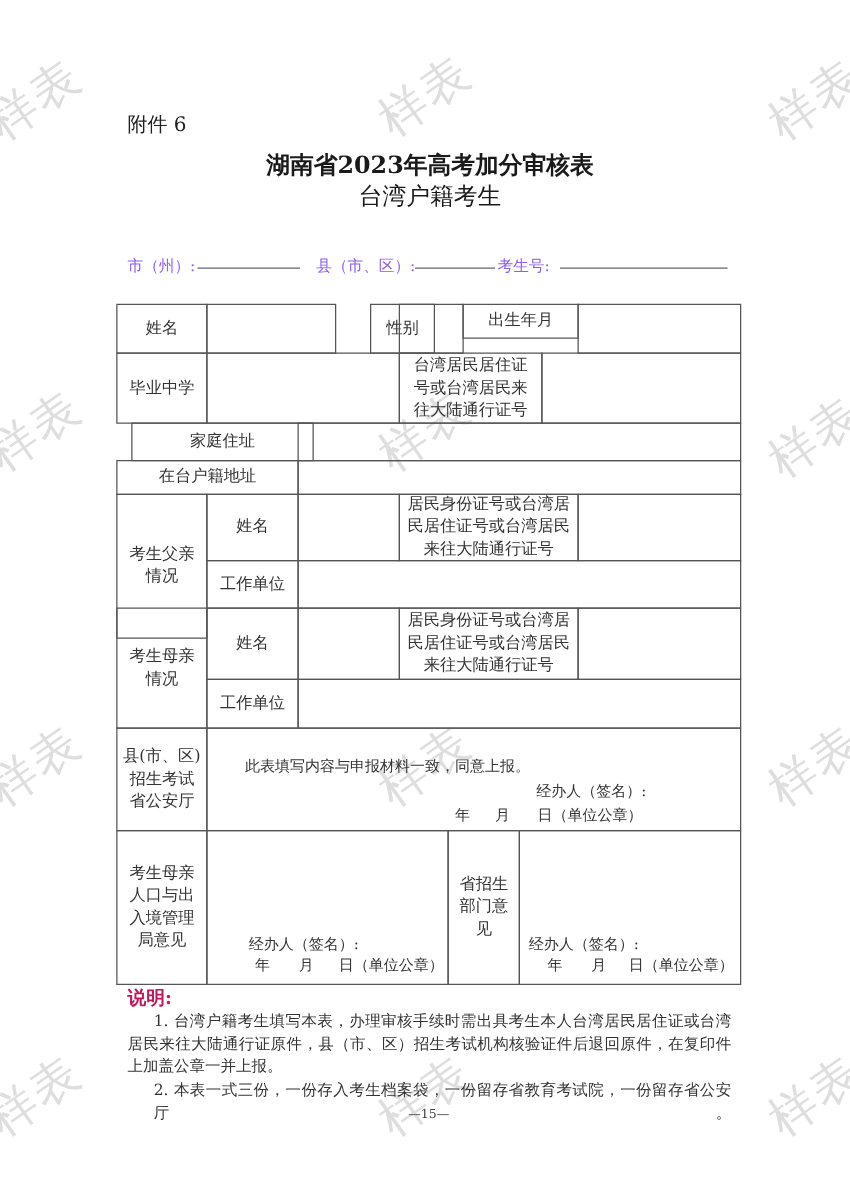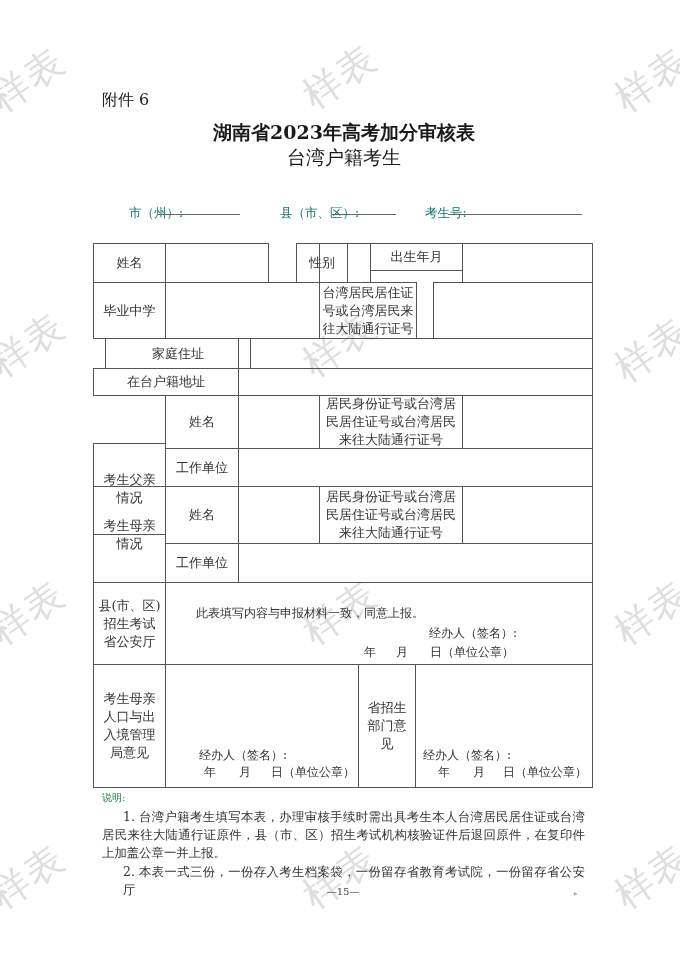--- a/index.html
+++ b/index.html
@@ -11,34 +11,34 @@
   .wm {
     position: absolute; z-index: 0; pointer-events: none;
     font-family: "DejaVu Sans", "Liberation Sans", sans-serif;
     font-size: 38px; color: #dedede; letter-spacing: 2px; white-space: nowrap;
     transform: translate(-50%, -50%) rotate(-35deg);
   }
   .abs { position: absolute; z-index: 2; }
   .attachment { left: 102px; top: 90px; font-size: 16px; line-height: 20px; color: #222; }
   .title { left: 0; width: 688px; top: 121px; text-align: center; font-size: 19px; line-height: 22px; font-weight: bold; color: #1a1a1a; }
   .subtitle { left: 0; width: 688px; top: 146px; text-align: center; font-size: 19px; line-height: 22px; color: #1a1a1a; }
-  .hf-label { top: 205px; font-size: 12.5px; line-height: 16px; color: #0f766e; white-space: nowrap; margin-left: 27px; }
+  .hf-label { top: 205px; font-size: 12.5px; line-height: 16px; color: #8b5cf6; white-space: nowrap; }
   .hf-line { top: 214px; height: 0; border-bottom: 1px solid #666; }
 
   .form-table { position: absolute; left: 93px; top: 243px; width: 500px; height: 545px; z-index: 2; }
   .cell {
     position: absolute; box-sizing: border-box; border: 1px solid #555;
     display: flex; flex-direction: column; align-items: center; justify-content: center;
     font-size: 13px; line-height: 18px; text-align: center; color: #333;
   }
   .cell .ln { display: block; white-space: nowrap; }
   .cell.free { display: block; }
   .free-text { position: absolute; font-size: 12px; line-height: 17px; white-space: nowrap; color: #333; }
 
-  .notes-heading { left: 102px; top: 789px; font-size: 10px; line-height: 18px; font-weight: normal; color: #15803d; }
+  .notes-heading { left: 102px; top: 789px; font-size: 15px; line-height: 18px; font-weight: bold; color: #be185d; }
   .note-line {
     position: absolute; z-index: 2; font-size: 12.4px; line-height: 18px; color: #333;
     text-align: justify; text-align-last: justify;
   }
   .note-line.last { text-align: left; text-align-last: left; }
   .page-number { left: 0; width: 686px; top: 885px; text-align: center; font-size: 10px; line-height: 14px; color: #444; }
 </style>
 </head>
 <body>
 
@@ -80,38 +80,38 @@
     <div class="cell" style="left:226px;top:0;width:52px;height:40px;"></div>
     <div class="cell" style="left:277px;top:0;width:93px;height:28px;">
       <span>出生年月</span>
     </div>
     <div class="cell" style="left:369px;top:0;width:131px;height:40px;"></div>
 
     <div class="cell" style="left:0;top:39px;width:73px;height:57px;">
       <span>毕业中学</span>
     </div>
     <div class="cell" style="left:72px;top:39px;width:155px;height:57px;"></div>
-    <div class="cell" style="left:226px;top:39px;width:98px;height:57px;">
+    <div class="cell" style="left:226px;top:39px;width:115px;height:57px;">
       <span class="ln">台湾居民居住证</span>
       <span class="ln">号或台湾居民来</span>
       <span class="ln">往大陆通行证号</span>
     </div>
     <div class="cell" style="left:340px;top:39px;width:160px;height:57px;"></div>
 
     <div class="cell" style="left:0;top:95px;width:146px;height:31px;margin-left:12px;">
       <span>家庭住址</span>
     </div>
     <div class="cell" style="left:145px;top:95px;width:355px;height:31px;"></div>
 
     <div class="cell" style="left:0;top:125px;width:146px;height:28px;">
       <span>在台户籍地址</span>
     </div>
     <div class="cell" style="left:145px;top:125px;width:355px;height:28px;"></div>
 
-    <div class="cell" style="left:0;top:152px;width:73px;height:92px;margin-top:48px;">
+    <div class="cell" style="left:0;top:152px;width:73px;height:116px;">
       <span class="ln">考生父亲</span>
       <span class="ln">情况</span>
     </div>
     <div class="cell" style="left:72px;top:152px;width:74px;height:54px;">
       <span>姓名</span>
     </div>
     <div class="cell" style="left:145px;top:152px;width:82px;height:54px;"></div>
     <div class="cell" style="left:226px;top:152px;width:144px;height:54px;">
       <span class="ln">居民身份证号或台湾居</span>
       <span class="ln">民居住证号或台湾居民</span>

